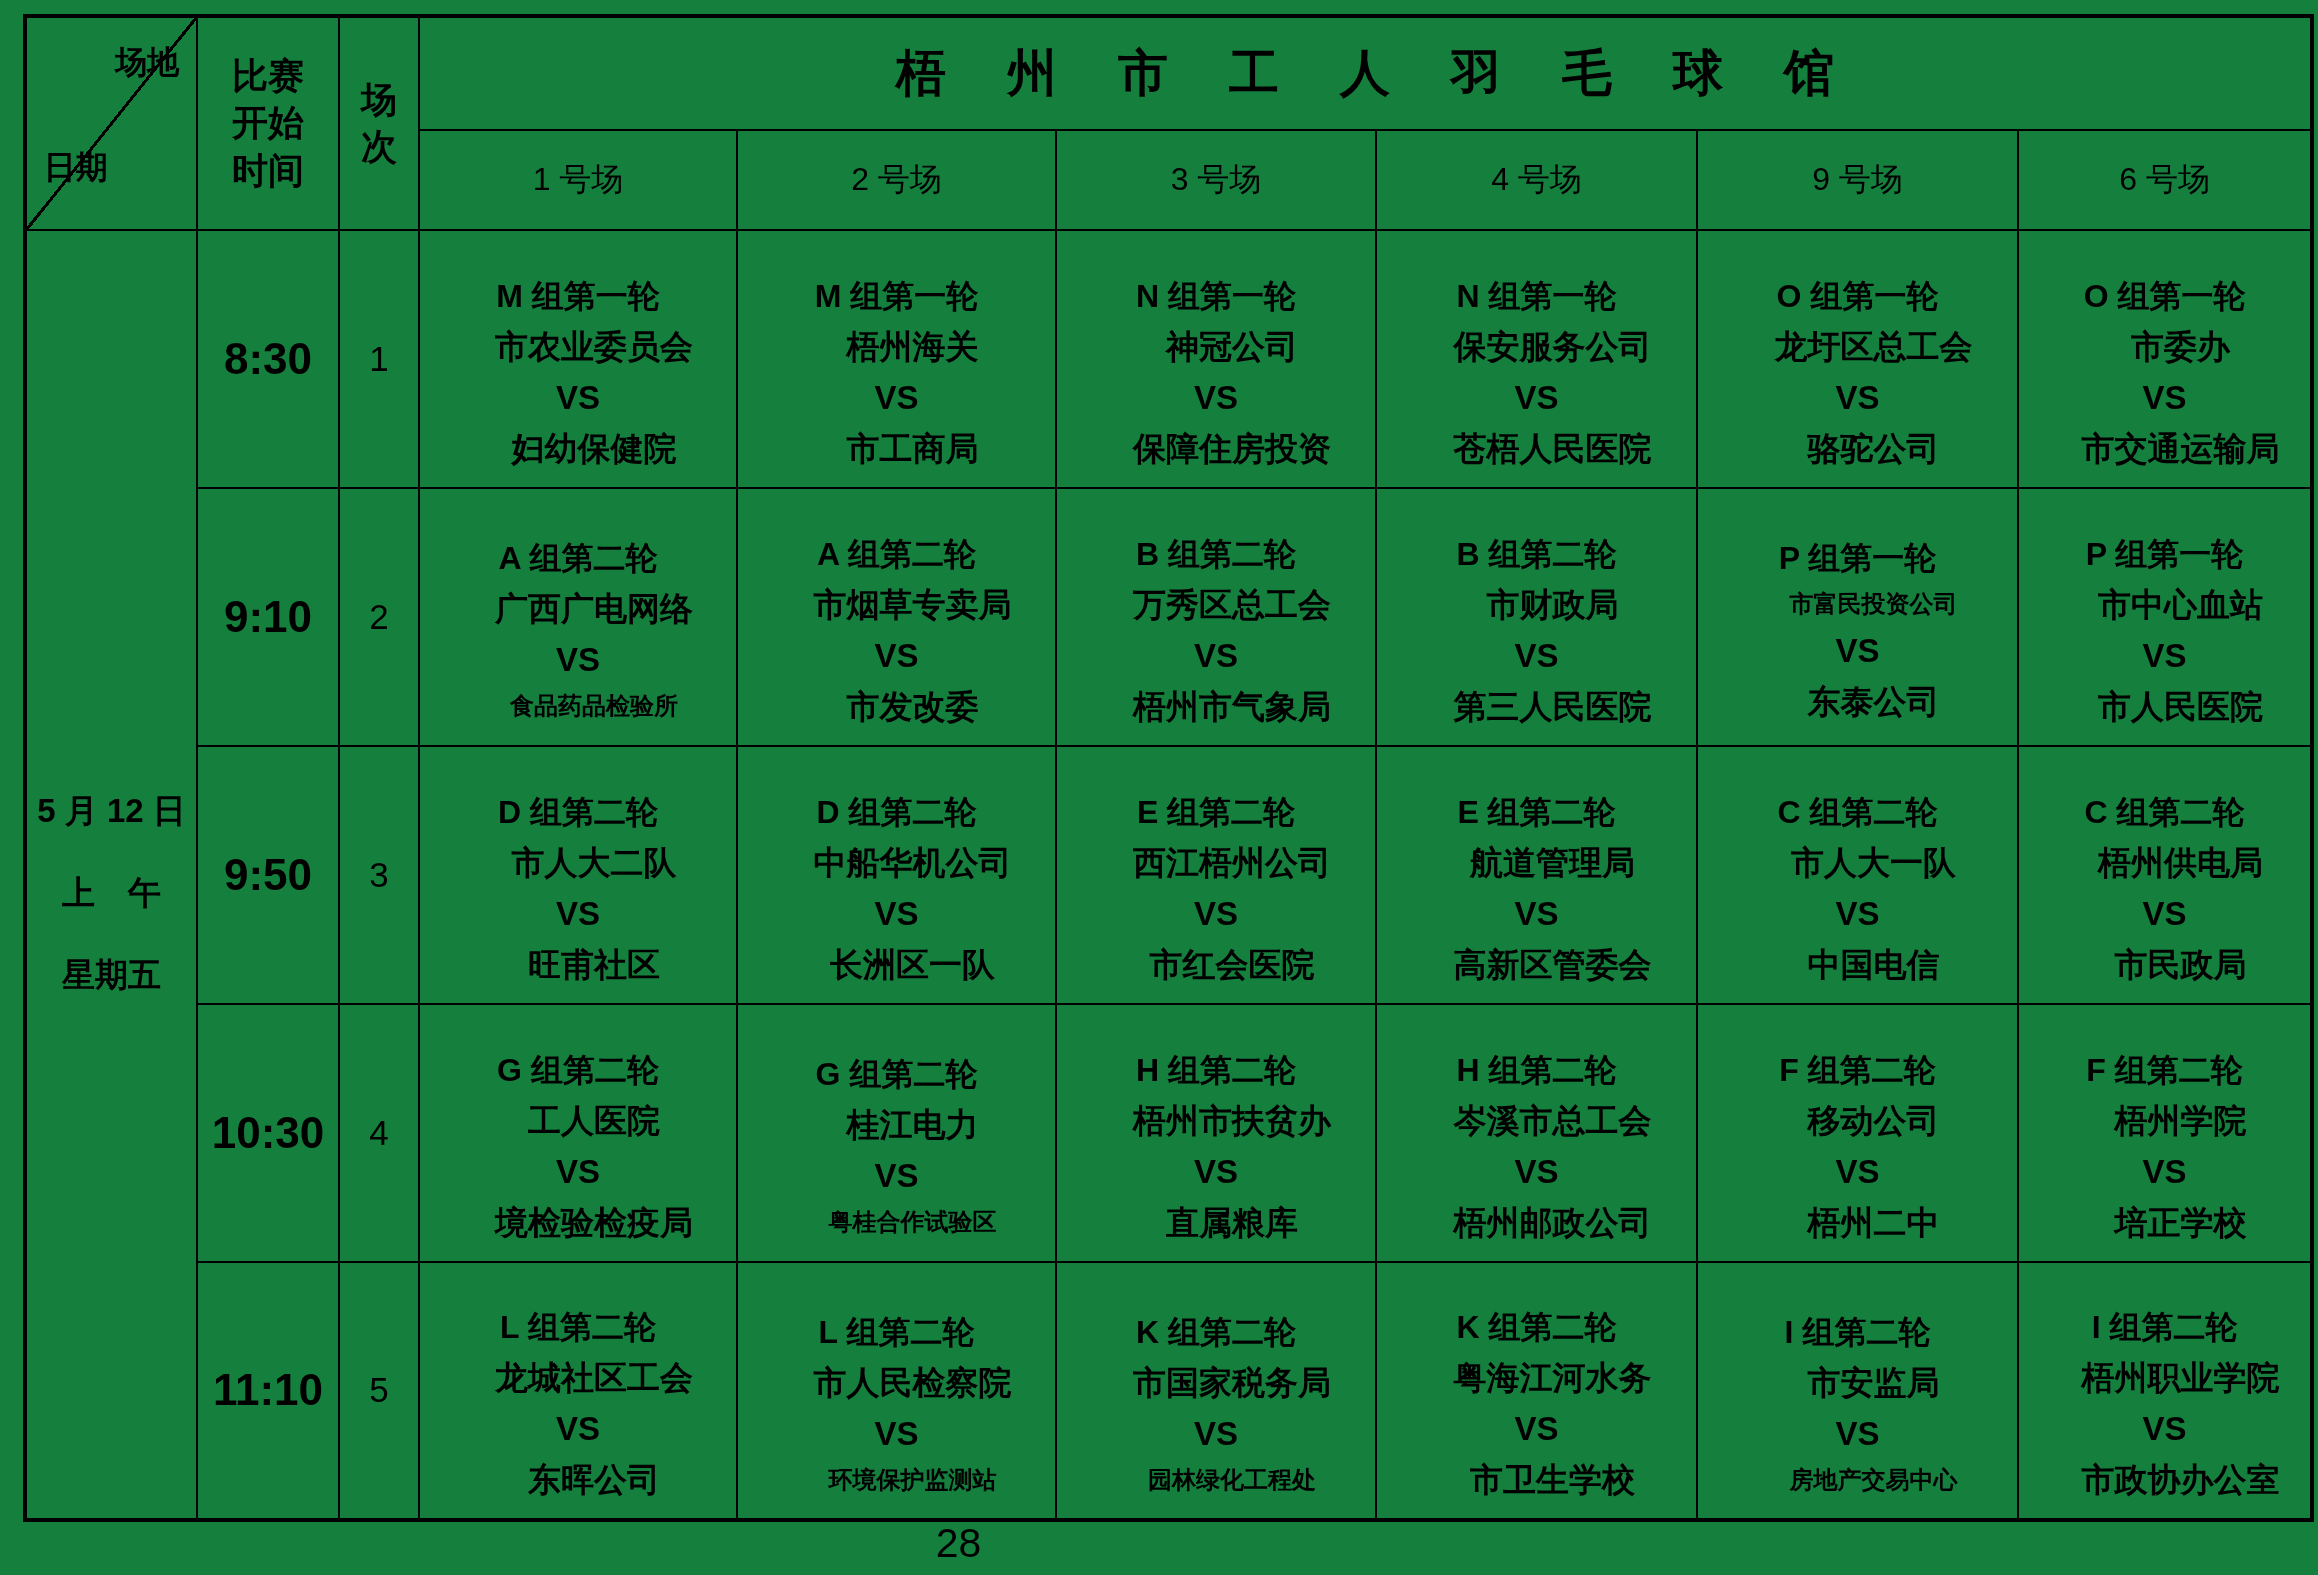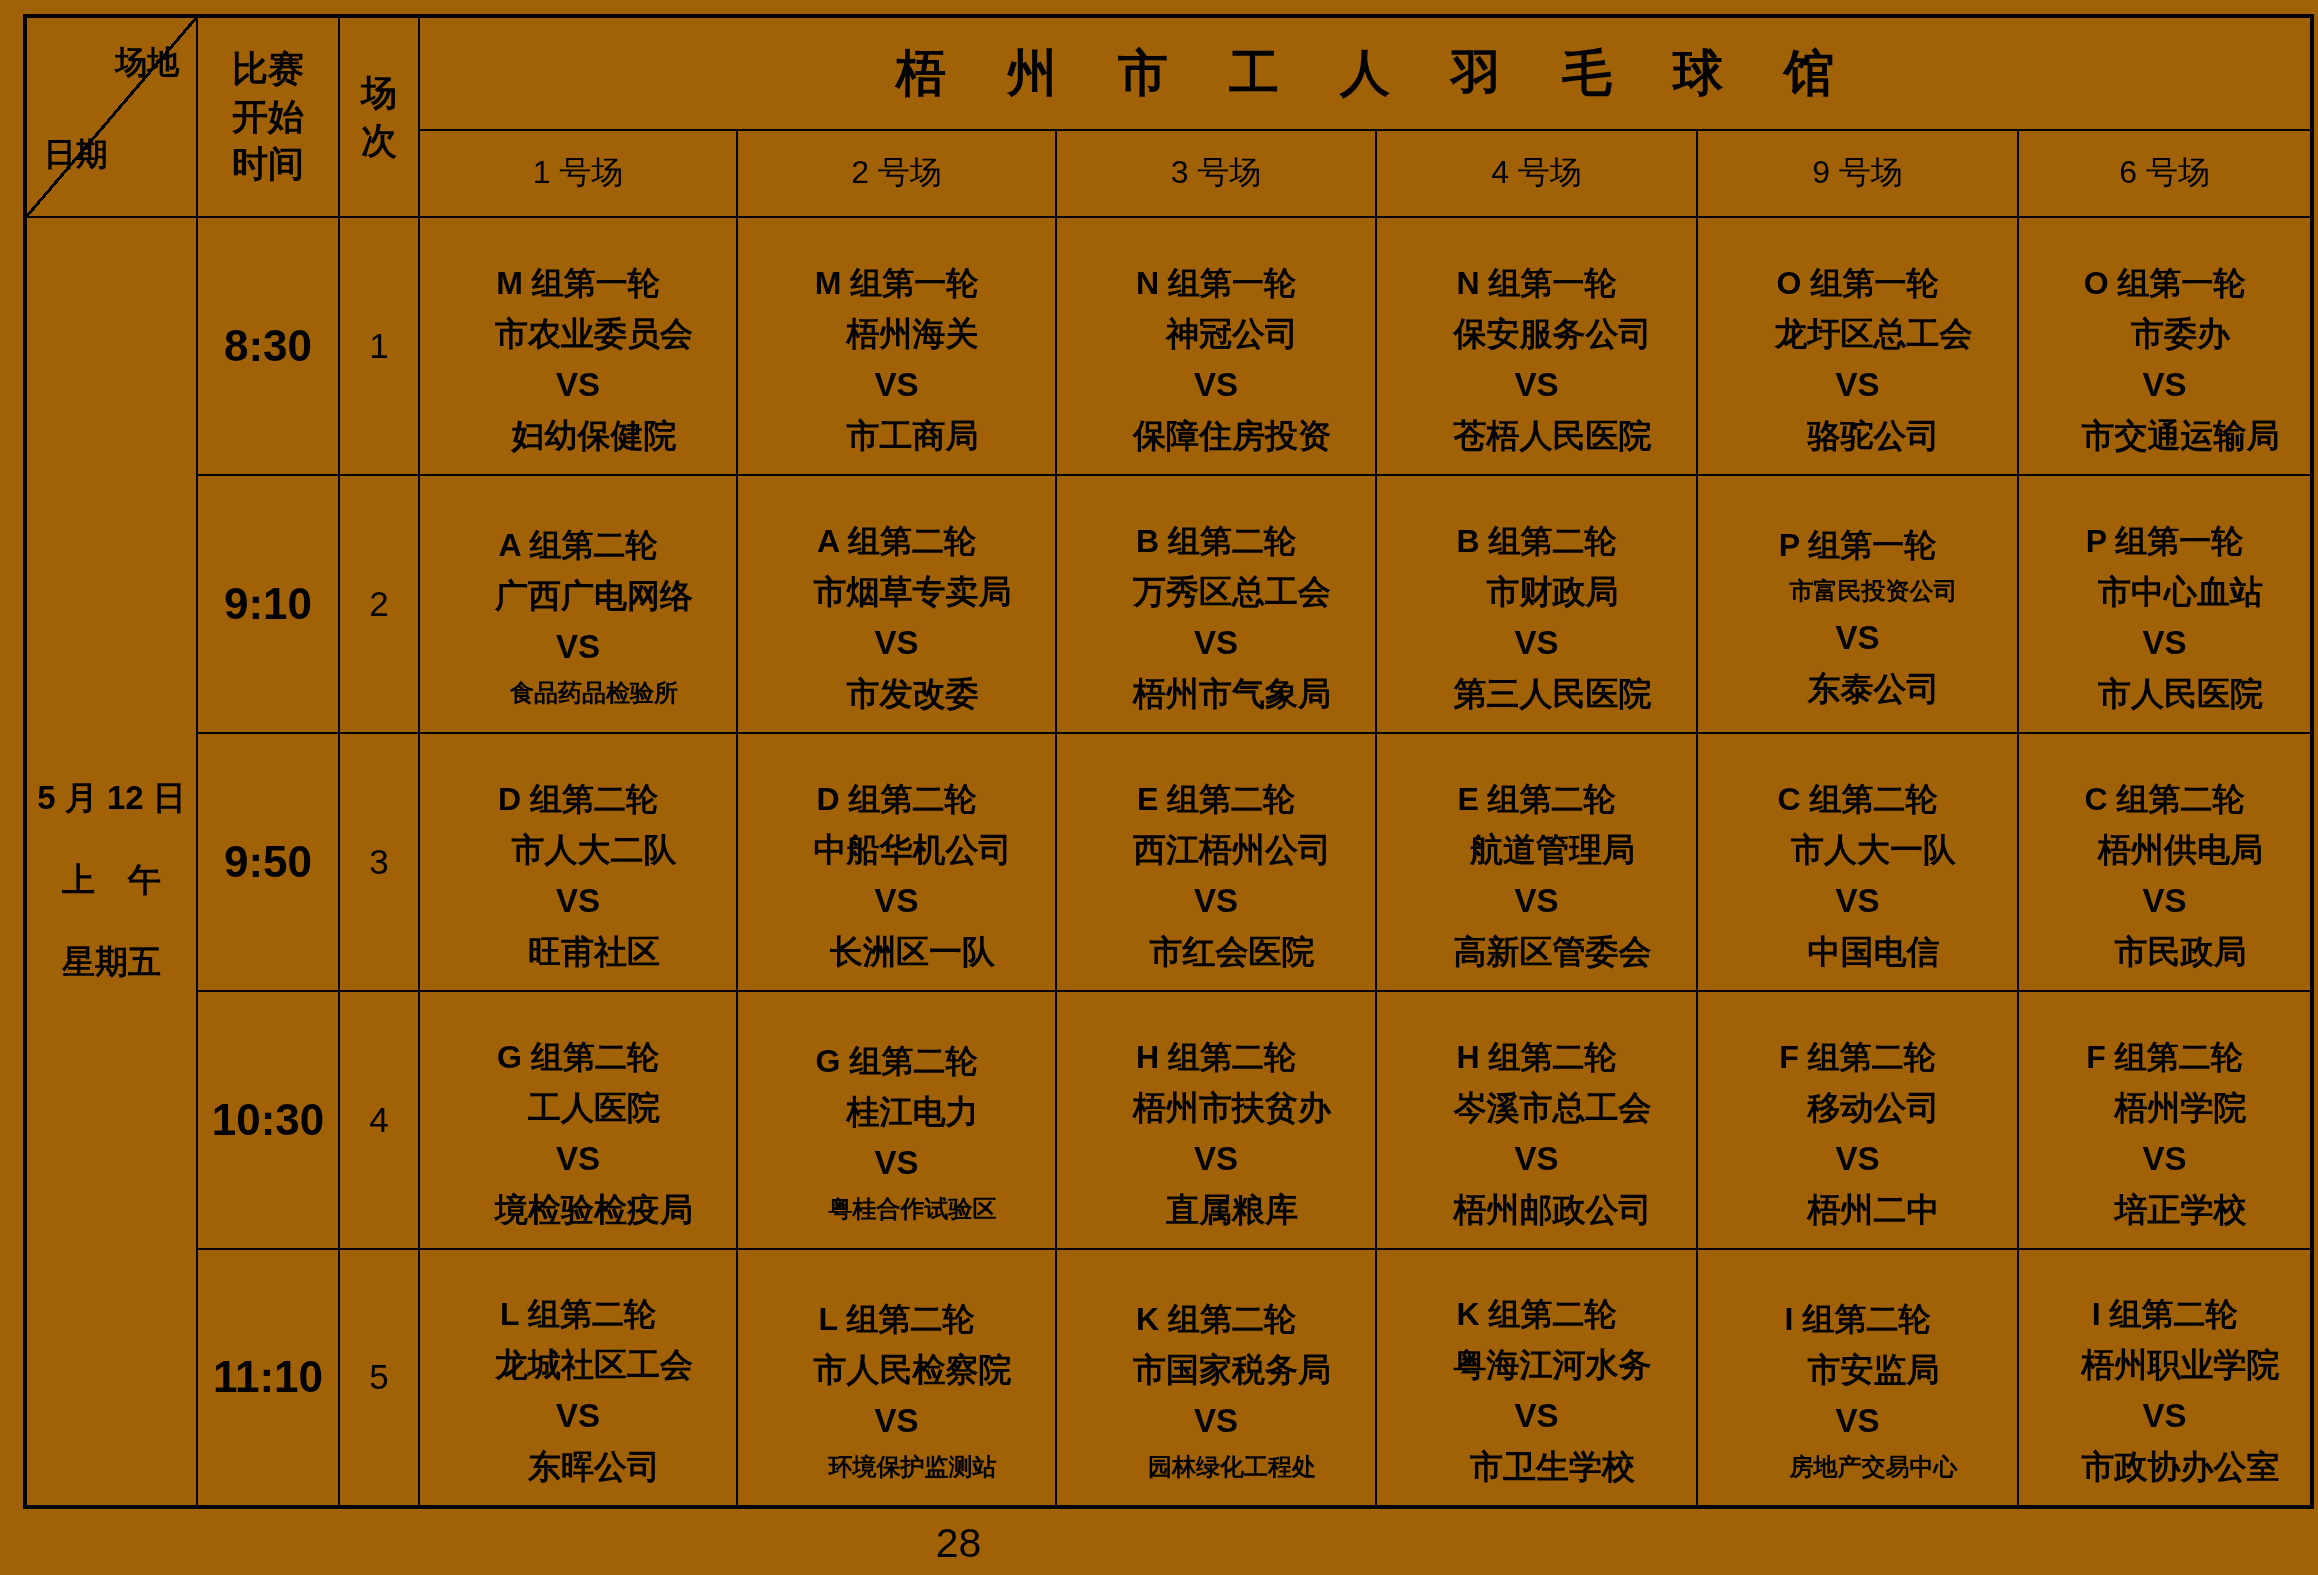--- a/index.html
+++ b/index.html
@@ -1,28 +1,28 @@
 <!DOCTYPE html>
 <html style="font-size:12px"><head>
 <meta charset="utf-8">
 <style>
   html,body{margin:0;padding:0;background:#fff;}
   body{width:2319px;height:1576px;font-family:"Liberation Sans","DejaVu Sans",sans-serif;color:#000;}
-  .sheet{position:relative;width:2319px;height:1576px;background:#a16207;overflow:hidden;}
+  .sheet{position:relative;width:2319px;height:1576px;background:#15803d;overflow:hidden;}
 
   table.schedule{
     position:absolute;left:23px;top:13.6px;
     border-collapse:collapse;table-layout:fixed;width:2288px;
     border:4.5px solid #000;
   }
   .schedule td,.schedule th{border:2.3px solid #000;padding:0;vertical-align:middle;}
 
   
   tr.title-row{height:114px;}
-  tr.courts-row{height:87px;}
+  tr.courts-row{height:100px;}
   tbody tr.data-row{height:258px;}
 
   
   .corner-cell{
     position:relative;
     background:linear-gradient(to bottom right,
       transparent calc(50% - 1.5px), #000 calc(50% - 1.5px),
       #000 calc(50% + 1.5px), transparent calc(50% + 1.5px));
   }
   .corner-top{position:absolute;top:23px;right:16.7px;font-size:32px;font-weight:700;}

